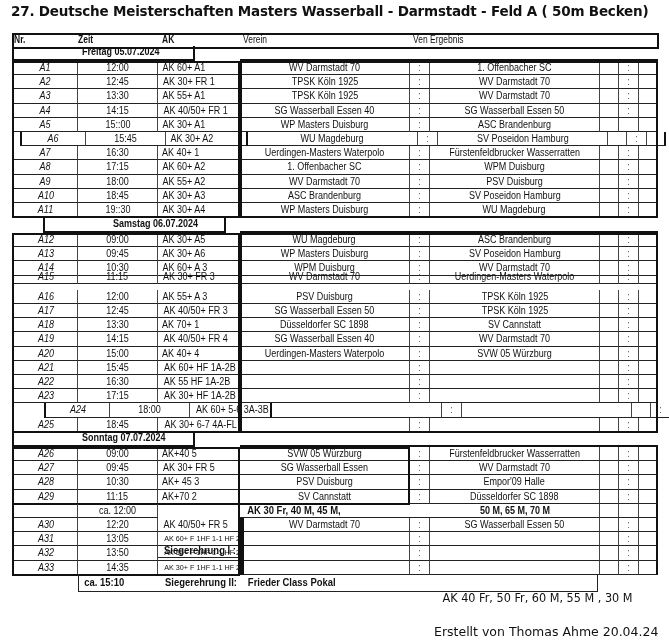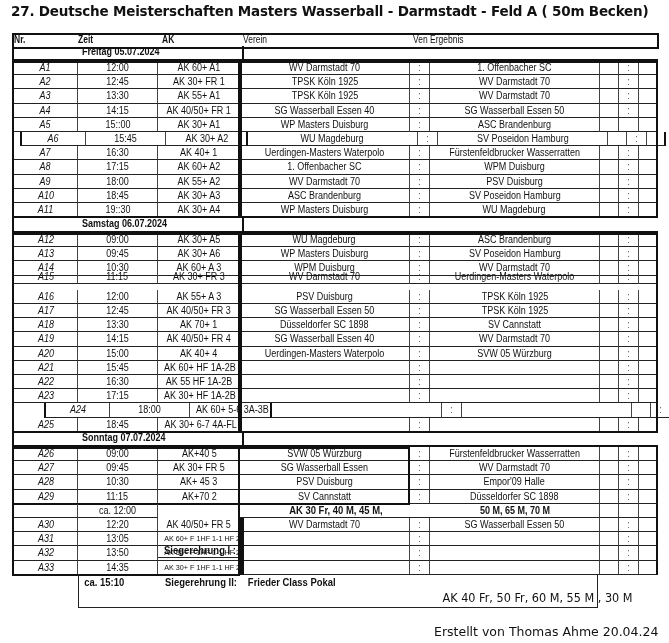--- a/index.html
+++ b/index.html
@@ -3,38 +3,38 @@
 <meta charset="utf-8">
 <style>
   html, body { margin:0; padding:0; background:#fff; }
   body { width:669px; height:643px; position:relative; overflow:hidden; font-family:"Liberation Sans", sans-serif; color:#111; }
   .title { position:absolute; left:11px; top:3px; font-size:13.5px; font-weight:bold; white-space:nowrap; font-family:"DejaVu Sans", sans-serif; letter-spacing:-0.2px; }
   .hdr { position:absolute; left:12px; top:33px; width:643px; height:12px; border:2px solid #111; box-sizing:content-box; font-size:10px; font-weight:bold; }
   .hdr span { position:absolute; top:-1px; transform:scaleX(0.85); transform-origin:left; }
   .row { position:absolute; left:0; width:669px; height:14.2px; font-size:10px; }
   .cell { position:absolute; top:0; height:100%; box-sizing:border-box; border-bottom:1.5px solid #222; border-right:1.5px solid #444; line-height:13px; white-space:nowrap; overflow:hidden; }
   .c { text-align:center; }
-  .l { text-align:center; padding-left:2px; }
+  .l { text-align:left; padding-left:2px; }
   .txt { display:inline-block; transform:scaleX(0.9); }
   .nr { left:12px; width:66px; border-left:2.5px solid #111;font-style:italic; }
   .zeit { left:78px; width:80px; }
   .ak { left:158px; width:82px; border-right:2.5px solid #111; }
   .home { left:240px; width:170px; }
   .col1 { left:410px; width:20px; color:#555; }
   .away { left:430px; width:170px; }
   .s1 { left:600px; width:19px; }
   .col2 { left:619px; width:20px; color:#555; }
   .s2 { left:639px; width:19px; border-right:2.5px solid #111; }
   .day { position:absolute; height:15px; box-sizing:border-box; font-size:10px; font-weight:bold; }
-  .dayl { left:12px; width:232px; border-left:2.5px solid #111; border-right:2.5px solid #111; border-bottom:2.5px solid #111; }
+  .dayl { left:12px; width:183px; border-left:2.5px solid #111; border-right:2.5px solid #111; border-bottom:2.5px solid #111; }
   .dayl span { position:absolute; left:68px; top:0; transform:scaleX(0.9); transform-origin:left; }
   .dayr { left:240px; width:418px; border-bottom:2.5px solid #111; }
   .boxL { position:absolute; border:2.5px solid #111; box-sizing:border-box; pointer-events:none; }
   .boxR { position:absolute; border:2.5px solid #111; box-sizing:border-box; pointer-events:none; }
-  .final { position:absolute; left:78px; top:574px; width:520px; height:34px; border:1.5px solid #222; border-top:none; box-sizing:border-box; font-size:10.5px; font-weight:bold; }
+  .final { position:absolute; left:78px; top:574px; width:520px; height:18px; border:1.5px solid #222; border-top:none; box-sizing:border-box; font-size:10.5px; font-weight:bold; }
   .footer { position:absolute; left:434px; top:624px; font-size:12.5px; font-family:"DejaVu Sans", sans-serif; white-space:nowrap; }
   .final-right { position:absolute; left:432px; top:574px; font-size:12.5px; font-family:"DejaVu Sans", sans-serif; white-space:nowrap;margin-top:16px; }
 </style>
 </head>
 <body>
 
 <div class="title">27. Deutsche Meisterschaften Masters Wasserball - Darmstadt - Feld A ( 50m Becken)</div>
 
 <div class="hdr">
   <span style="left:0px">Nr.</span>
@@ -165,21 +165,21 @@
       <div class="cell l ak"><span class="txt">AK 30+ A4</span></div>
       <div class="cell c home"><span class="txt">WP Masters Duisburg</span></div>
       <div class="cell c col1"><span class="txt">:</span></div>
       <div class="cell c away"><span class="txt">WU Magdeburg</span></div>
       <div class="cell c s1"><span class="txt"></span></div>
       <div class="cell c col2"><span class="txt">:</span></div>
       <div class="cell c s2"><span class="txt"></span></div>
     </div>
     <div class="boxL" style="left: 12px; top: 61px; width: 228px; height: 157.2px;"></div>
     <div class="boxR" style="left: 240px; top: 61px; width: 418px; height: 157.2px;"></div>
-    <div class="day dayl" style="top: 218px;">
+    <div class="day dayl" style="top: 218px; margin-left: 31px;">
       <span>Samstag 06.07.2024</span>
     </div>
     <div class="day dayr" style="top: 218px;"></div>
     <div class="row" style="top: 233px;">
       <div class="cell c nr"><span class="txt">A12</span></div>
       <div class="cell c zeit"><span class="txt">09:00</span></div>
       <div class="cell l ak"><span class="txt">AK 30+ A5</span></div>
       <div class="cell c home"><span class="txt">WU Magdeburg</span></div>
       <div class="cell c col1"><span class="txt">:</span></div>
       <div class="cell c away"><span class="txt">ASC Brandenburg</span></div>

